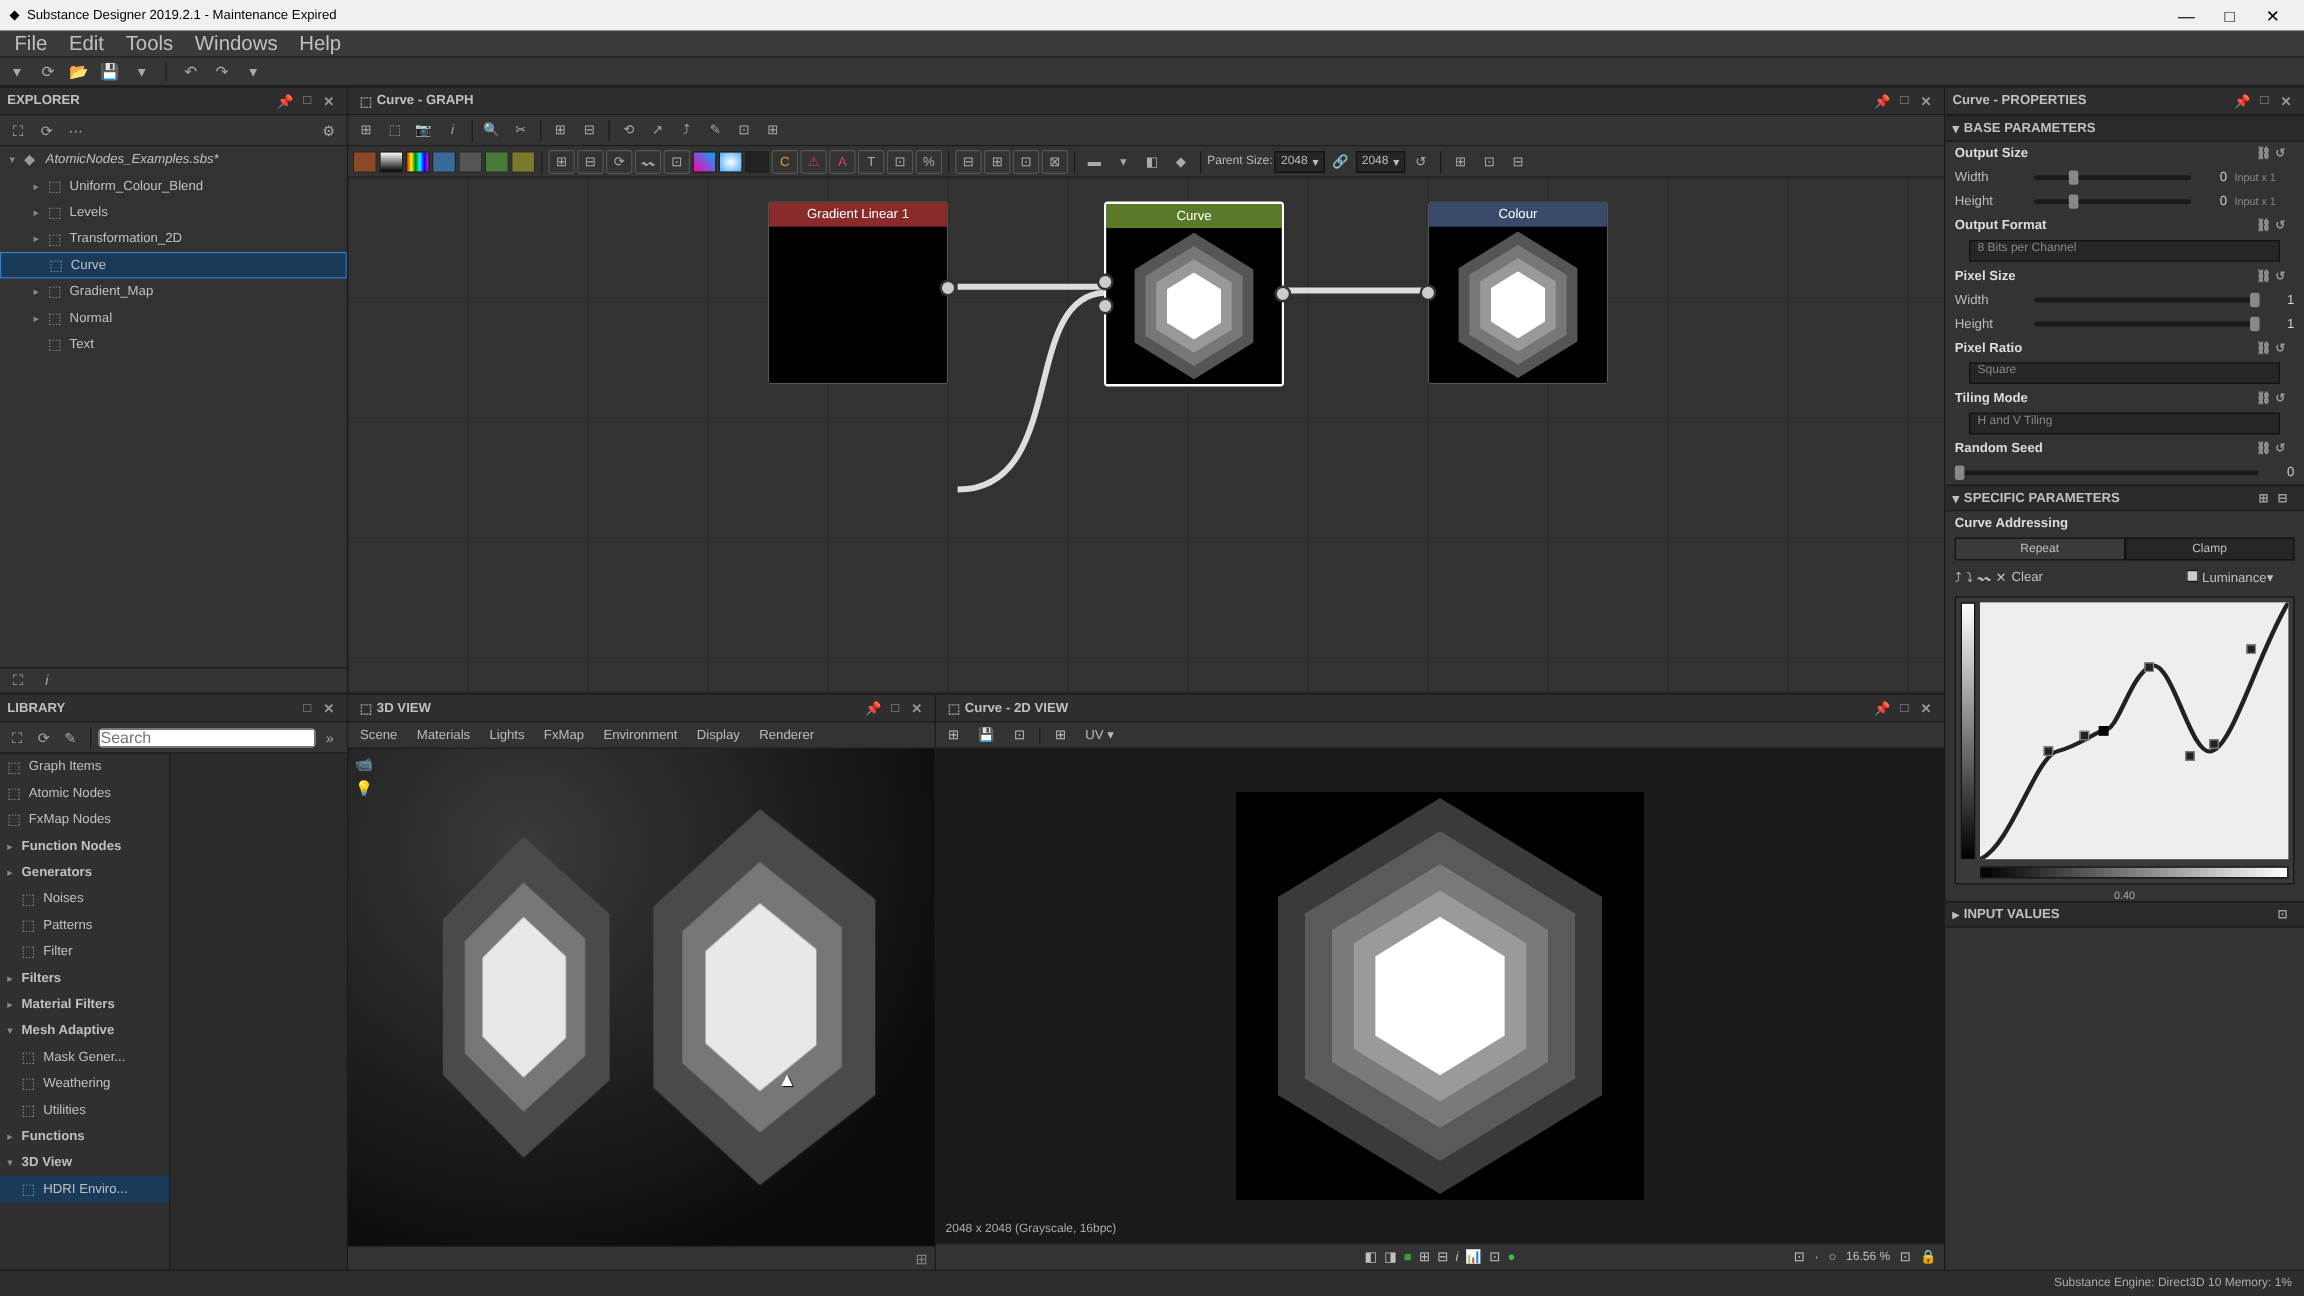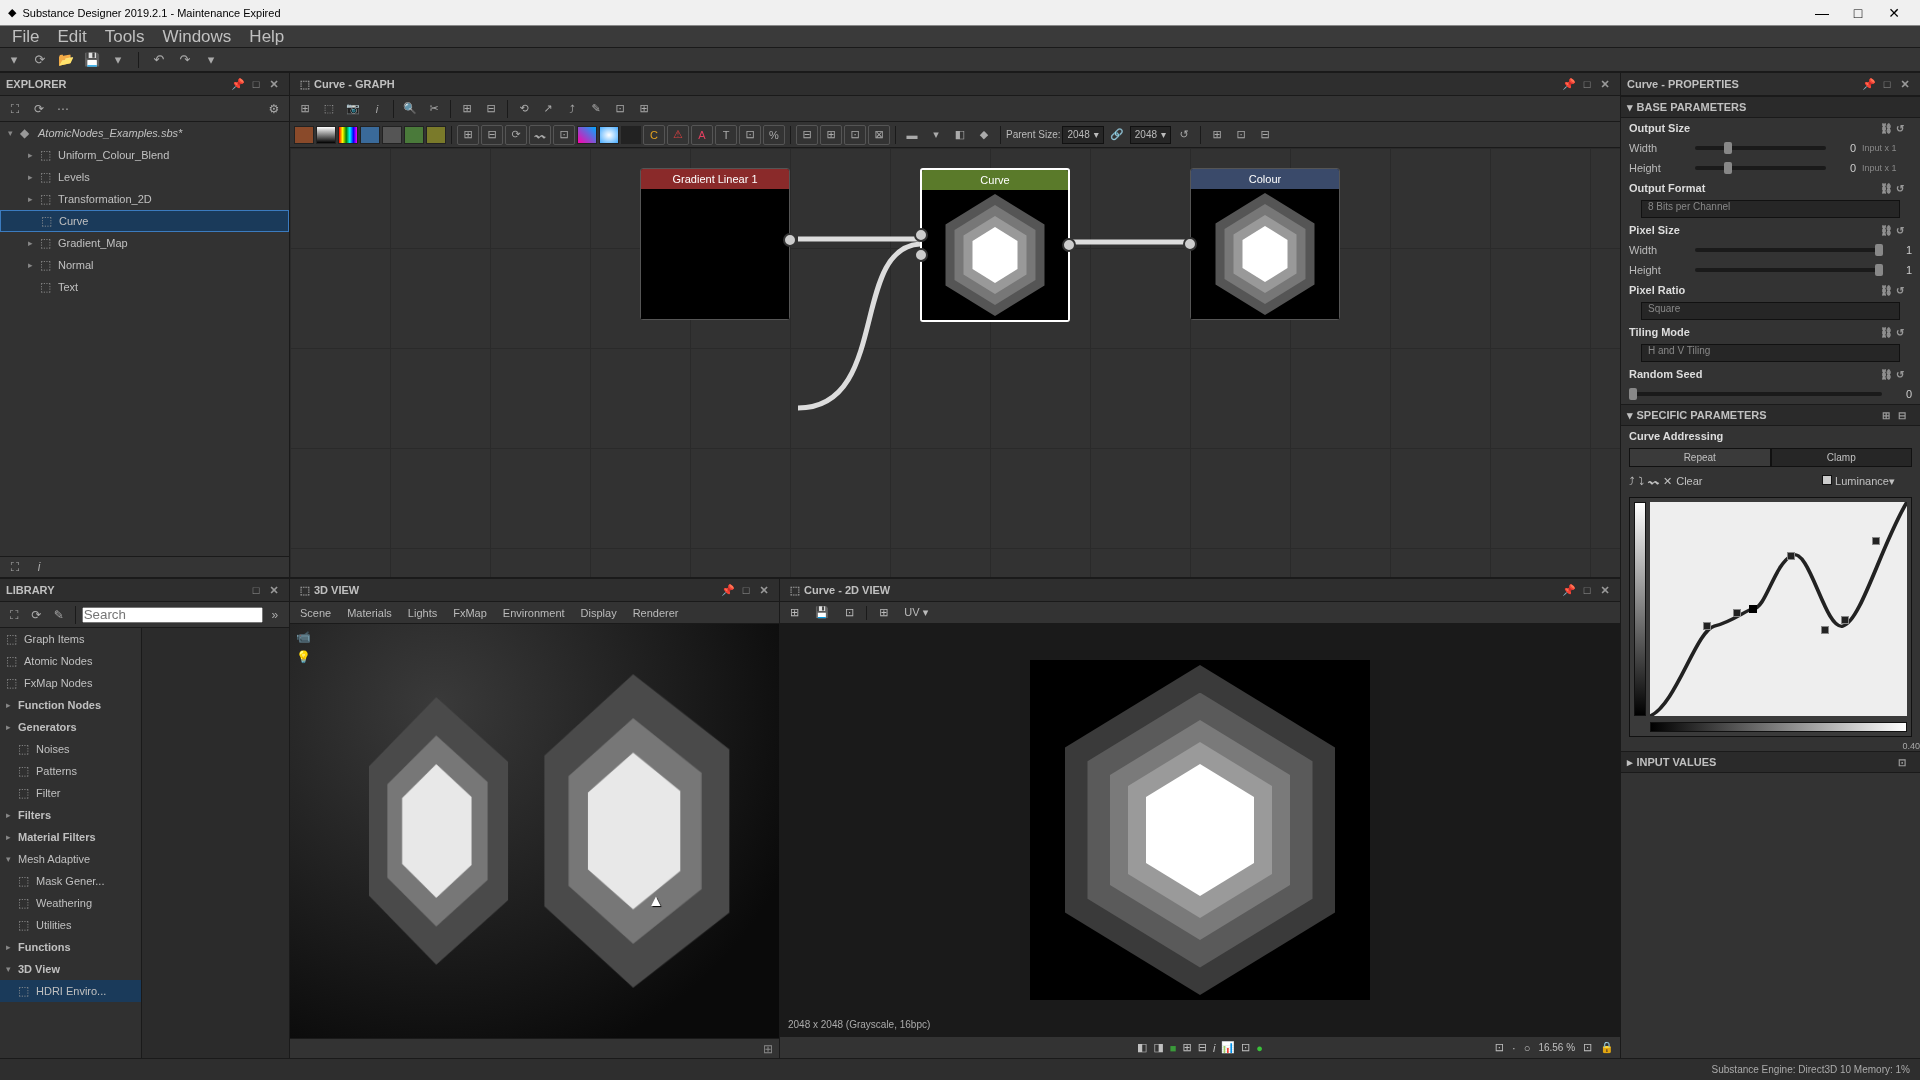--- a/index.html
+++ b/index.html
@@ -262,21 +262,21 @@
           <div class="tree-row">
               <span class="exp">▸</span>
               <span style="font-weight:bold;">Filters</span>
             </div>
           <div class="tree-row">
               <span class="exp">▸</span>
               <span style="font-weight:bold;">Material Filters</span>
             </div>
           <div class="tree-row">
               <span class="exp">▾</span>
-              <span style="font-weight:normal;">Mesh Adaptive</span>
+              <span style="font-weight:bold;">Mesh Adaptive</span>
             </div>
           <div class="tree-row" style="padding-left:18px;">
               <span class="ticon">⬚</span>
               <span>Mask Gener...</span>
             </div>
           <div class="tree-row" style="padding-left:18px;">
               <span class="ticon">⬚</span>
               <span>Weathering</span>
             </div>
           <div class="tree-row" style="padding-left:18px;">
@@ -654,21 +654,21 @@
           <div class="cp" style="left:34%;top:52%;"></div>
           <div class="cp" style="left:40%;top:50%;background:#000;border-color:#000;"></div>
           <div class="cp" style="left:55%;top:25%;"></div>
           <div class="cp" style="left:68%;top:60%;"></div>
           <div class="cp" style="left:76%;top:55%;"></div>
           <div class="cp" style="left:88%;top:18%;"></div>
         </div>
         <div class="gradbar-h"></div>
 
       </div>
-      <div style="text-align:right;font-size:9px;color:#aaa;margin-top:1px;">0.40</div>
+      <div style="text-align:center;font-size:9px;color:#aaa;margin-top:1px;">0.40</div>
 
       <div class="prop-section-hdr">
         <span style="margin-right:4px;">▸</span>
           <span>INPUT VALUES</span>
         <div class="spacer"></div>
         <div class="picon">⊡</div>
       </div>
     </div>
   </div>
 </div>

